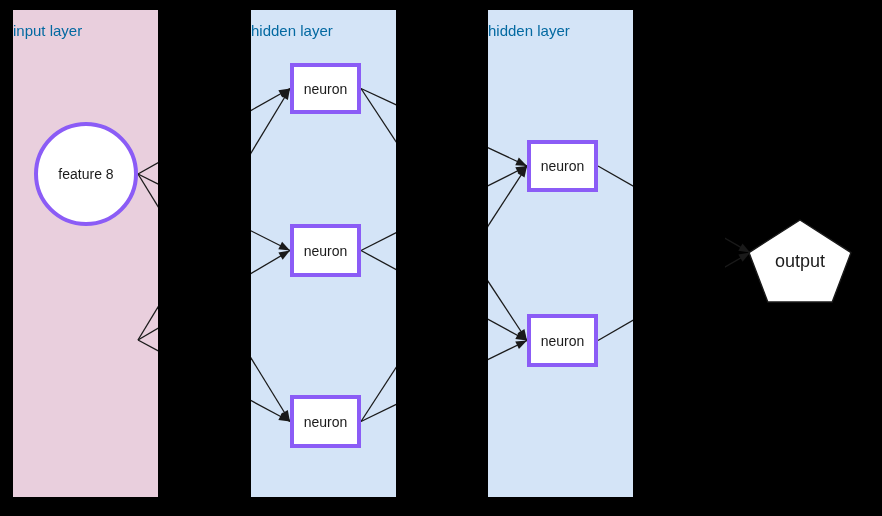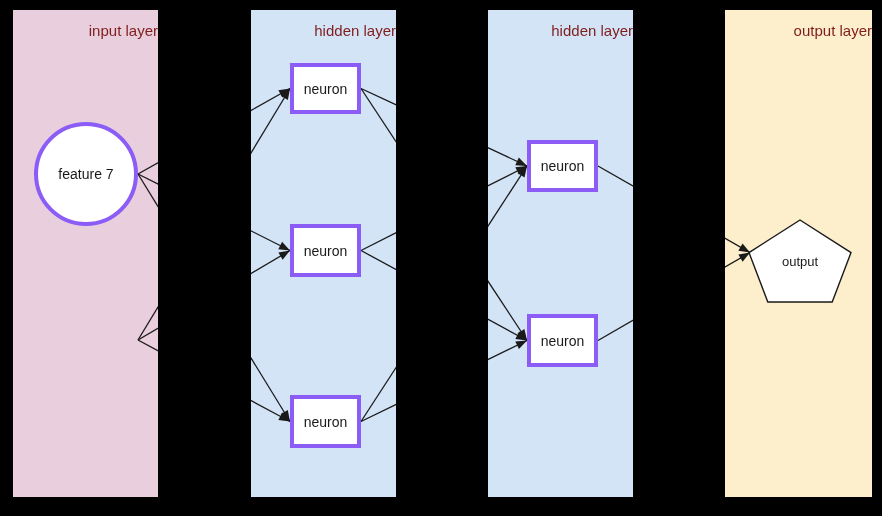--- a/index.html
+++ b/index.html
@@ -23,23 +23,23 @@
   .layer-panel {
     position: absolute;
     overflow: hidden;
     box-sizing: border-box;
   }
   .layer-title {
     position: absolute;
     left: 0;
     right: 0;
     top: 12px;
-    text-align: right;
+    text-align: left;
     font-size: 15px;
-    color: #7f1d1d;
+    color: #0369a1;
     font-family: "Liberation Sans", sans-serif;
     line-height: 18px;
     white-space: nowrap;
   }
   .edge-svg {
     position: absolute;
     left: 0;
     top: 0;
     width: 882px;
     height: 516px;
@@ -65,21 +65,21 @@
     border: none;
   }
   .pentagon-svg {
     position: absolute;
     left: 0;
     top: 0;
   }
   .pentagon-label {
     position: relative;
     z-index: 2;
-    font-size: 13px;
+    font-size: 18px;
     color: #1a1a1a;
   }
 </style>
 </head>
 <body>
 
 <div id="diagram">
 
   <div class="layer-panel" id="panel-input" style="left: 13px; top: 10px; width: 145px; height: 487px; background: rgb(233, 207, 221);">
     <div class="layer-title">input layer</div>
@@ -146,44 +146,41 @@
       <line x1="361" y1="250.5" x2="527" y2="340.5" stroke="#1a1a1a" stroke-width="1.3"></line>
       <polygon points="527,340.5 515.327999979701,338.94938221145935 519.3316442697853,331.5648827430814" fill="#1a1a1a"></polygon>
       <line x1="361" y1="421.5" x2="527" y2="166" stroke="#1a1a1a" stroke-width="1.3"></line>
       <polygon points="527,166 524.528967243961,177.51234107897184 517.4850962106088,172.93589257980764" fill="#1a1a1a"></polygon>
       <line x1="361" y1="421.5" x2="527" y2="340.5" stroke="#1a1a1a" stroke-width="1.3"></line>
       <polygon points="527,340.5 518.955946761232,349.098442154941 515.2722922830668,341.5492243354915" fill="#1a1a1a"></polygon>
       <line x1="598" y1="166" x2="750" y2="252.6" stroke="#1a1a1a" stroke-width="1.3"></line>
       <line x1="598" y1="340.5" x2="750" y2="252.6" stroke="#1a1a1a" stroke-width="1.3"></line>
     </svg>
 
-  <div class="layer-panel" id="panel-output" style="left: 725px; top: 10px; width: 147px; height: 487px; background: rgb(253, 238, 204);">
-    <div class="layer-title">output layer</div>
-  </div>
     <svg class="edge-svg" width="147" height="487" viewBox="725 10 147 487" style="left: 725px; top: 10px; width: 147px; height: 487px;">
       <line x1="138" y1="174" x2="290" y2="88.5" stroke="#1a1a1a" stroke-width="1.3"></line>
       <line x1="138" y1="174" x2="290" y2="250.5" stroke="#1a1a1a" stroke-width="1.3"></line>
       <line x1="138" y1="174" x2="290" y2="421.5" stroke="#1a1a1a" stroke-width="1.3"></line>
       <line x1="138" y1="340" x2="290" y2="88.5" stroke="#1a1a1a" stroke-width="1.3"></line>
       <line x1="138" y1="340" x2="290" y2="250.5" stroke="#1a1a1a" stroke-width="1.3"></line>
       <line x1="138" y1="340" x2="290" y2="421.5" stroke="#1a1a1a" stroke-width="1.3"></line>
       <line x1="361" y1="88.5" x2="527" y2="166" stroke="#1a1a1a" stroke-width="1.3"></line>
       <line x1="361" y1="88.5" x2="527" y2="340.5" stroke="#1a1a1a" stroke-width="1.3"></line>
       <line x1="361" y1="250.5" x2="527" y2="166" stroke="#1a1a1a" stroke-width="1.3"></line>
       <line x1="361" y1="250.5" x2="527" y2="340.5" stroke="#1a1a1a" stroke-width="1.3"></line>
       <line x1="361" y1="421.5" x2="527" y2="166" stroke="#1a1a1a" stroke-width="1.3"></line>
       <line x1="361" y1="421.5" x2="527" y2="340.5" stroke="#1a1a1a" stroke-width="1.3"></line>
       <line x1="598" y1="166" x2="750" y2="252.6" stroke="#1a1a1a" stroke-width="1.3"></line>
       <polygon points="750,252.6 738.3632402316581,250.80394262510904 742.5214960457596,243.50538738557762" fill="#1a1a1a"></polygon>
       <line x1="598" y1="340.5" x2="750" y2="252.6" stroke="#1a1a1a" stroke-width="1.3"></line>
       <polygon points="750,252.6 742.5801561307981,261.7425333992645 738.3750349941376,254.47087910151276" fill="#1a1a1a"></polygon>
     </svg>
 
 <div class="node node-circle" id="node-feature-1" style="left: 34px; top: 122px; width: 104px; height: 104px; z-index: 5;">
-    <span>feature 7</span>
+    <span>feature 8</span>
   </div>
     <div class="node" id="node-h1-1" style="left: 290px; top: 63px; width: 71px; height: 51px; z-index: 5;">
     <span>neuron</span>
   </div>
     <div class="node" id="node-h1-2" style="left: 290px; top: 224px; width: 71px; height: 53px; z-index: 5;">
     <span>neuron</span>
   </div>
     <div class="node" id="node-h1-3" style="left: 290px; top: 395px; width: 71px; height: 53px; z-index: 5;">
     <span>neuron</span>
   </div>

